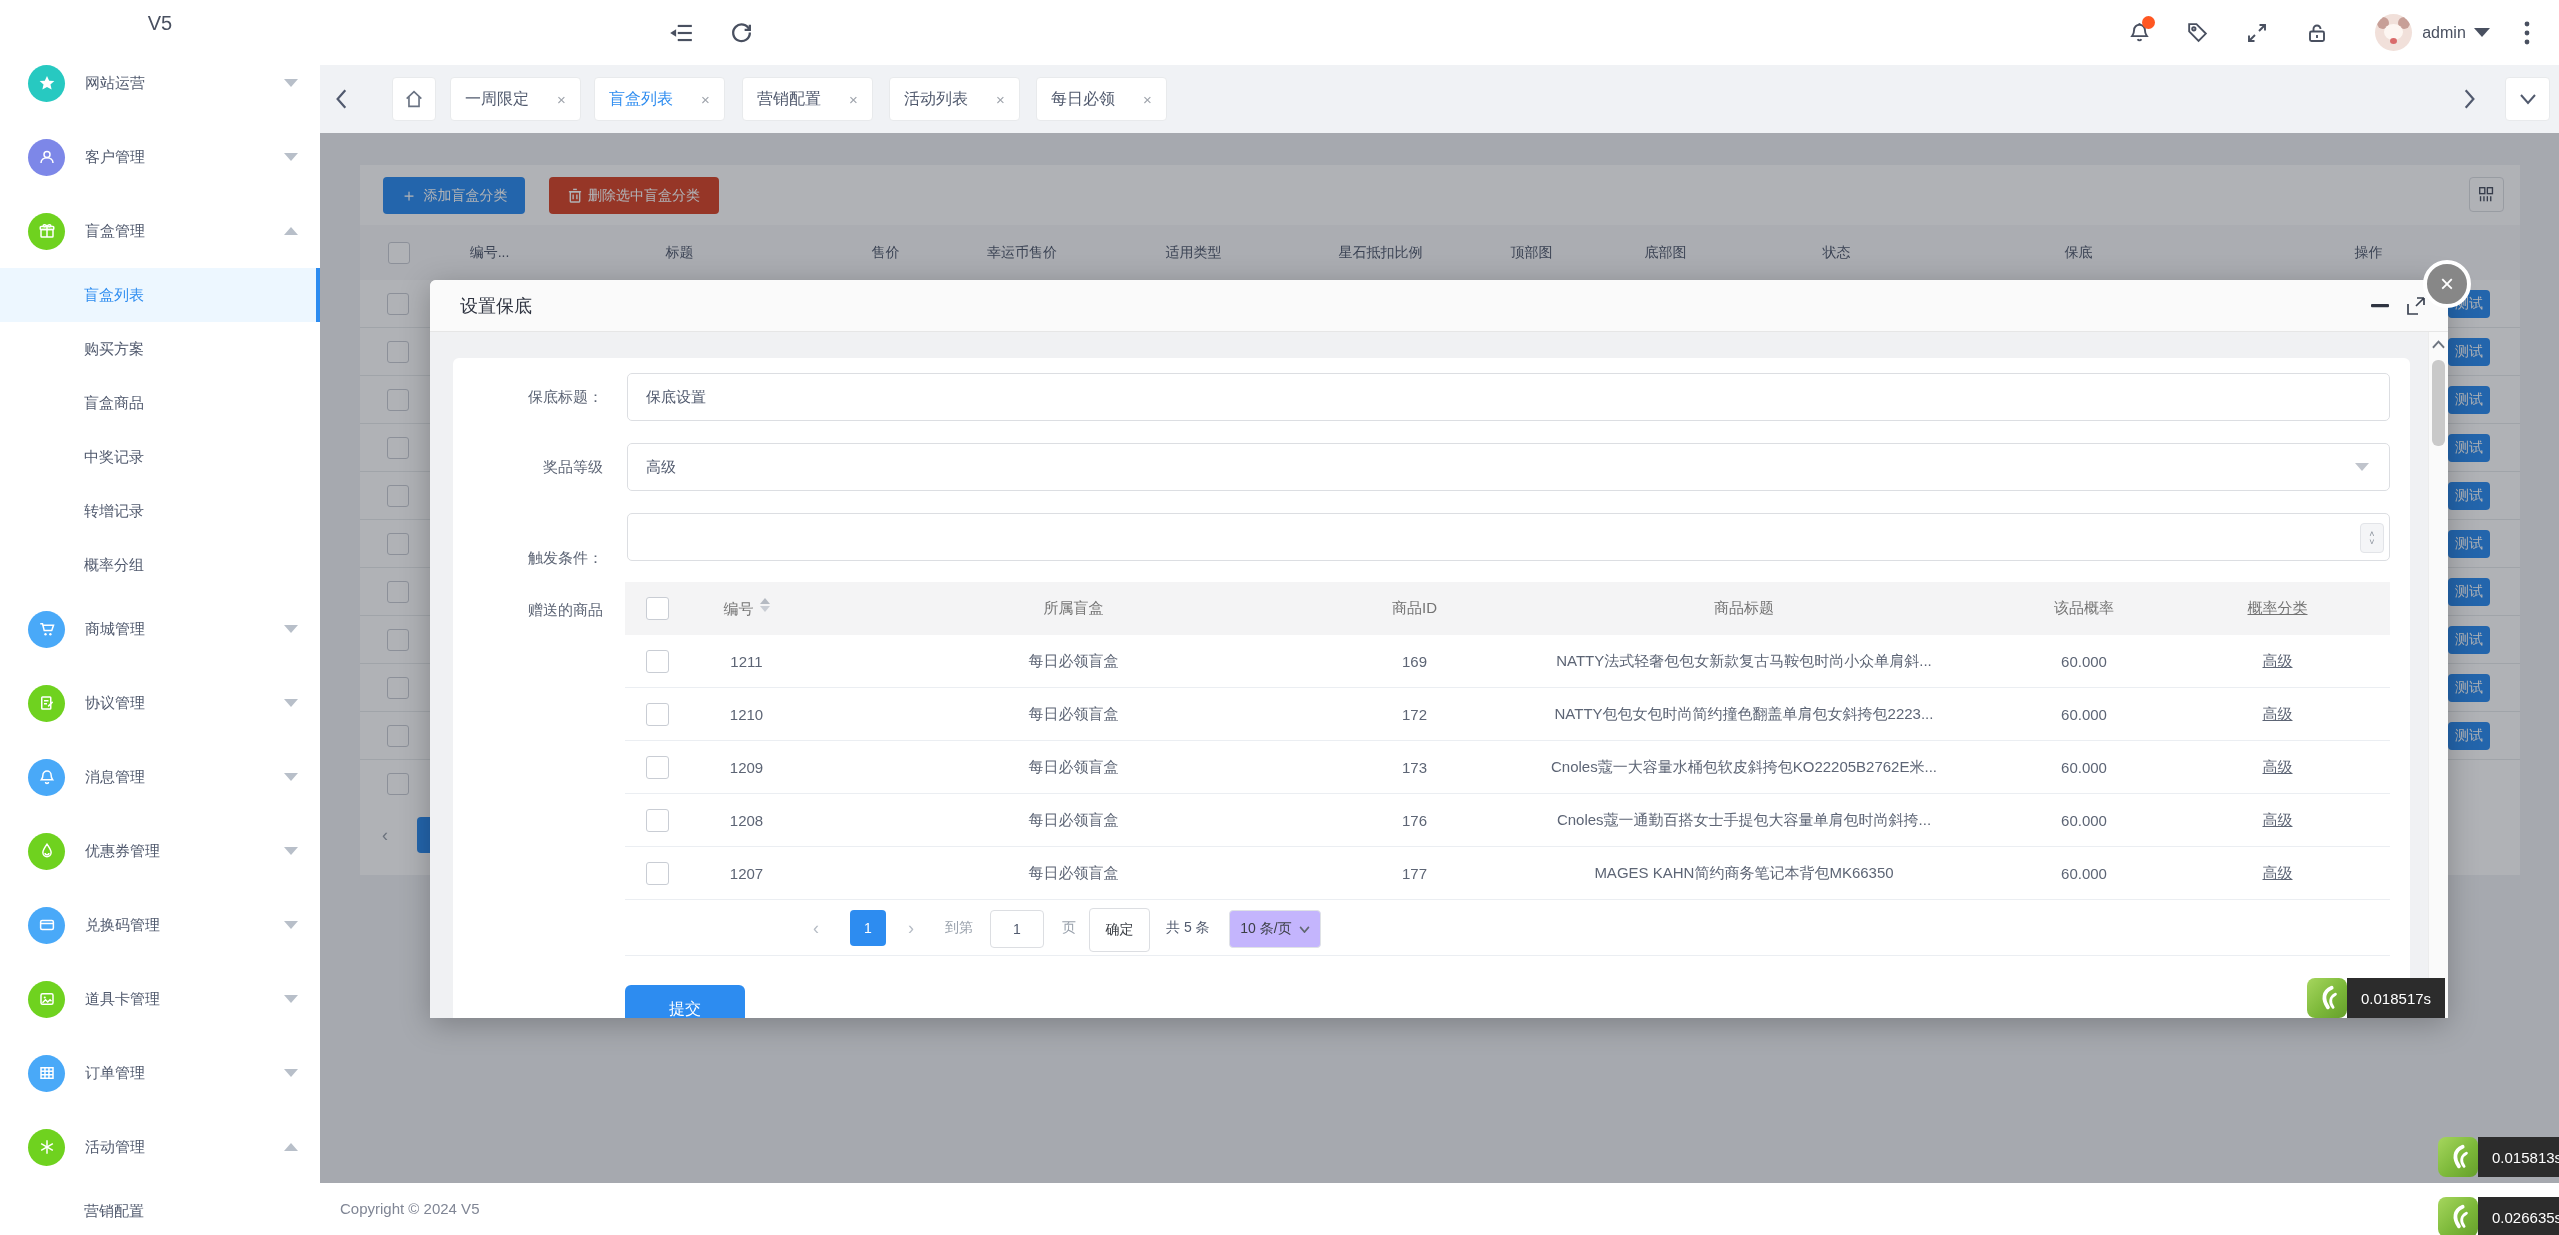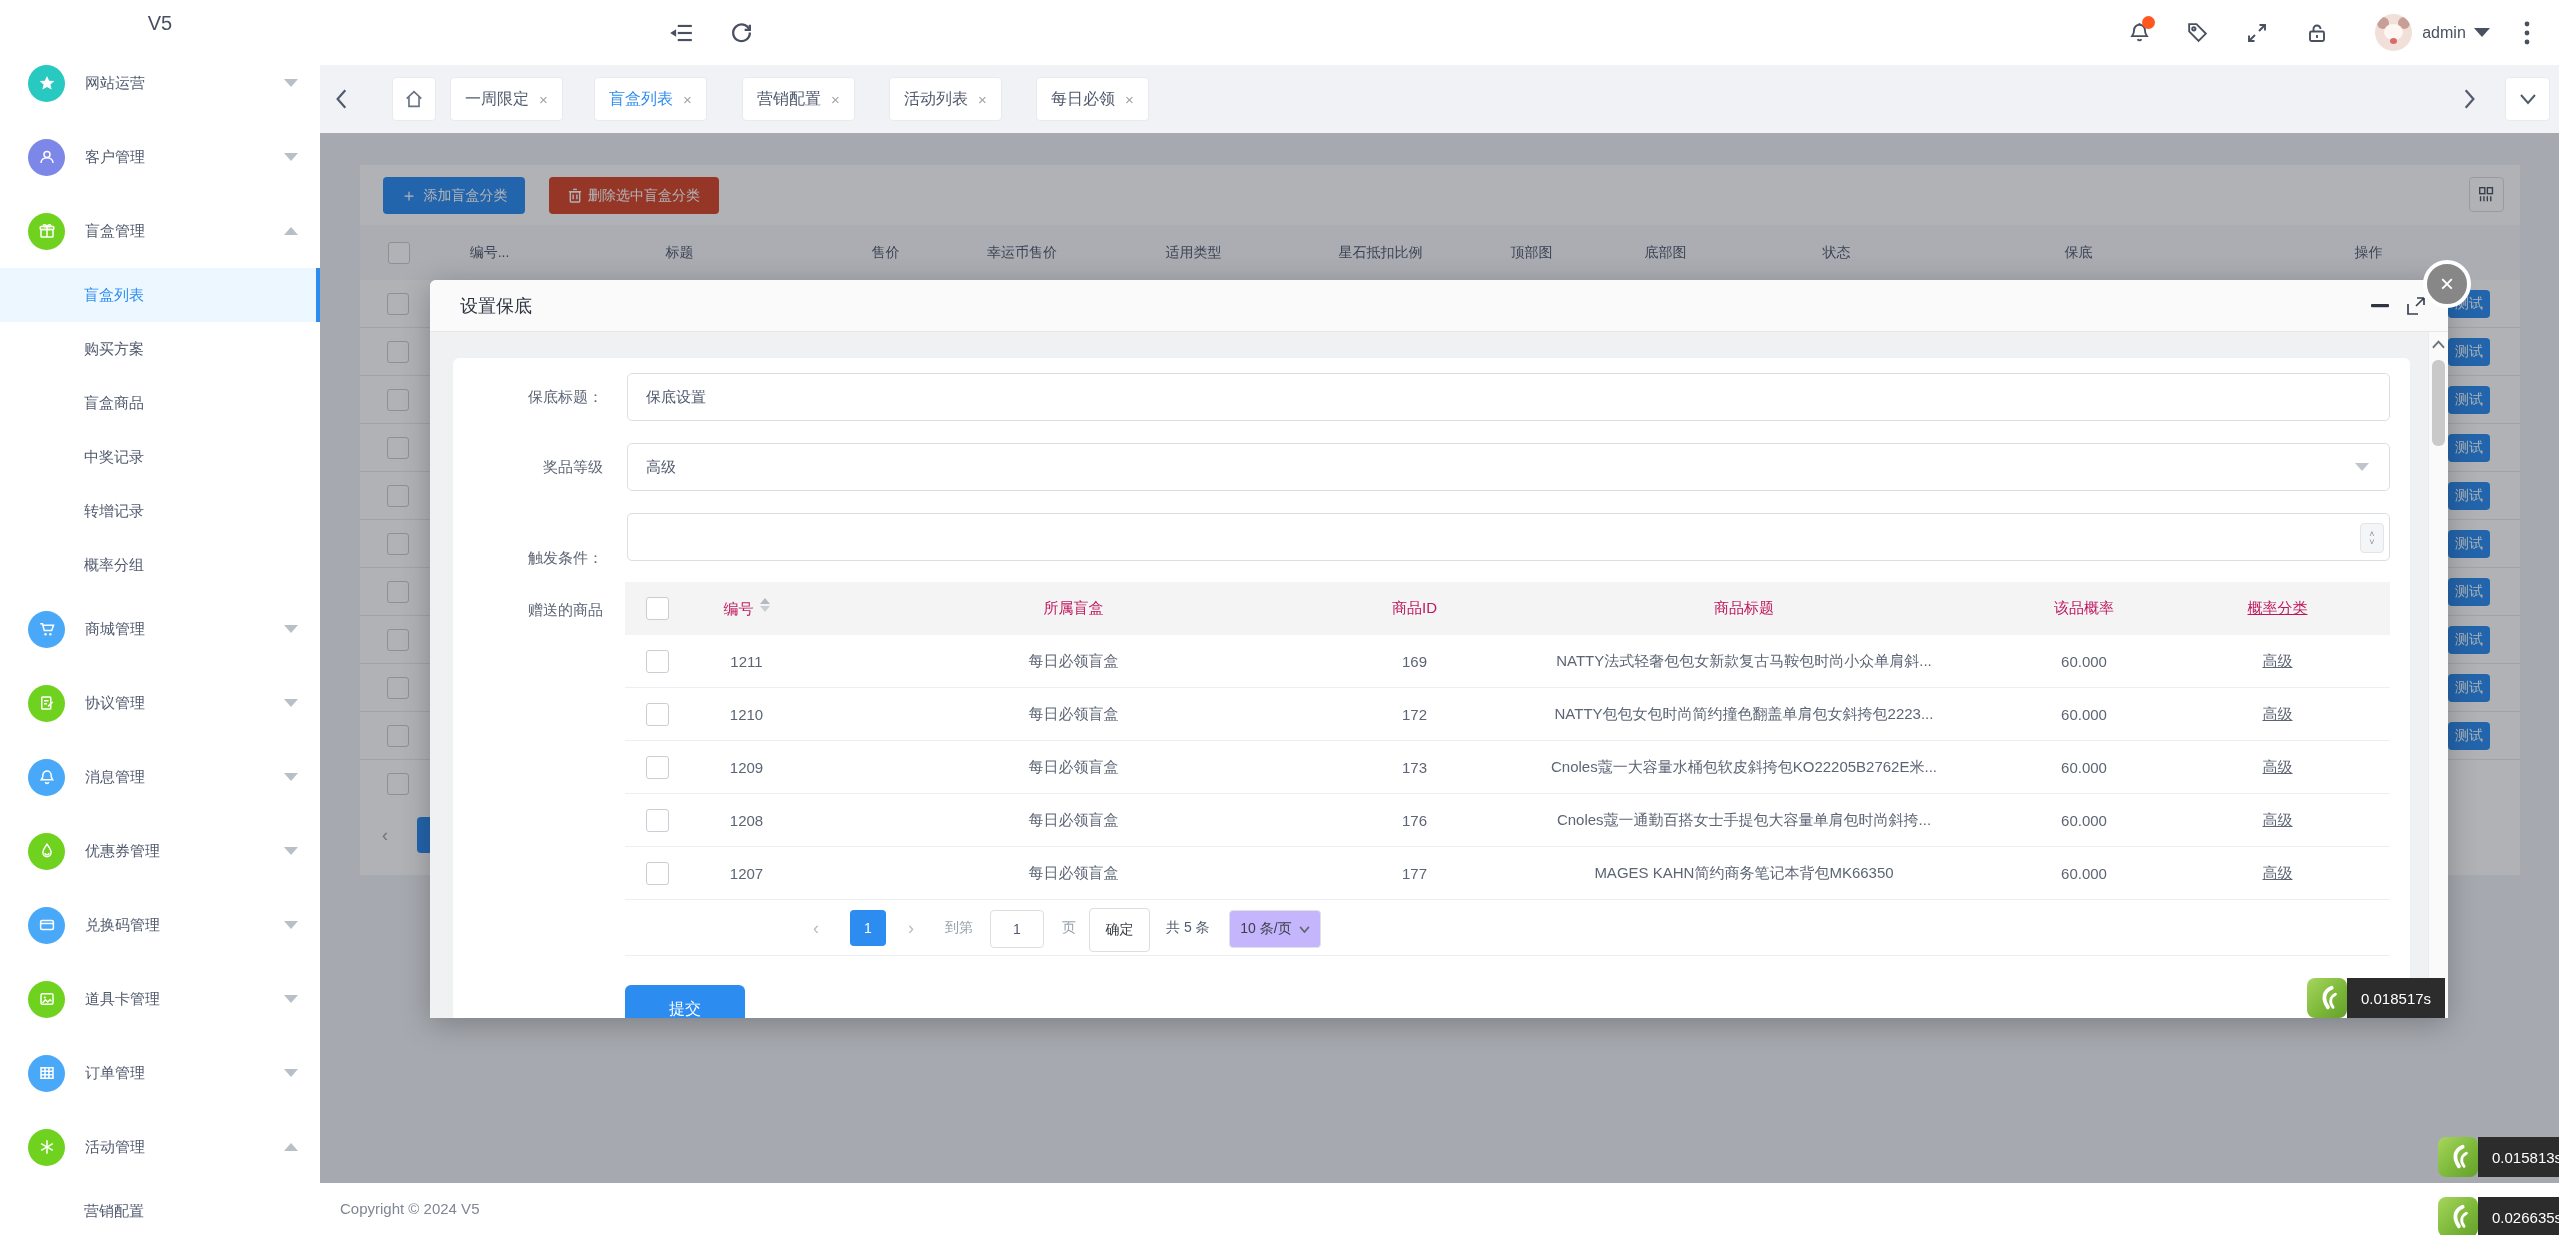--- a/index.html
+++ b/index.html
@@ -19,21 +19,21 @@
 
   
   #topbar { position:absolute; left:320px; top:0; width:2239px; height:65px; background:#fff; z-index:25; }
   .tb-ic { position:absolute; top:0; height:65px; display:flex; align-items:center; justify-content:center; cursor:pointer; }
   #userName { font-size:16px; color:#495060; }
   .dcaret { width:0; height:0; border-left:8px solid transparent; border-right:8px solid transparent; border-top:9px solid #495060; margin-left:8px; }
 
   
   #tabbar { position:absolute; left:320px; top:65px; width:2239px; height:68px; background:#f0f2f5; z-index:25; }
   .tab-chip { position:absolute; top:12px; height:44px; background:#fff; border:1px solid #e8eaec; border-radius:4px;
-    display:flex; align-items:center; padding:0 14px; font-size:16px; color:#515a6e; cursor:pointer; white-space:nowrap; }
+    display:flex; align-items:center; padding:0 14px; font-size:16px; color:#515a6e; cursor:pointer; white-space:nowrap;gap:18px; }
   .tab-x { margin-left:10px; color:#9ea3ab; font-size:15px; }
   .tab-chip.active .tab-lbl { color:#2d8cf0; }
 
   
   #content { position:absolute; left:320px; top:133px; width:2239px; height:1050px; background:#f0f2f5; z-index:1; }
   #panel { position:absolute; left:40px; top:32px; width:2160px; height:710px; background:#fff; }
   .btn { border:none; border-radius:4px; color:#fff; font-size:14px; display:inline-flex; align-items:center; justify-content:center; cursor:pointer; font-family:inherit; }
   #colsBtn { position:absolute; right:16px; top:12px; width:35px; height:35px; background:#fff; border:1px solid #dcdee2; border-radius:4px; display:flex; align-items:center; justify-content:center; }
   .bg-head { position:absolute; left:0; top:60px; width:2160px; height:55px; background:#f8f8f9; display:flex; align-items:center; font-size:14px; color:#515a6e; }
   .bg-head > div { text-align:center; overflow:hidden; white-space:nowrap; }
@@ -64,21 +64,21 @@
   .flabel { position:absolute; left:0; width:150px; text-align:right; font-size:15px; color:#5d6575; }
   .finput { position:absolute; left:174px; width:1763px; height:48px; background:#fff; border:1px solid #dcdee2; border-radius:5px;
     font-size:15px; color:#515a6e; display:flex; align-items:center; padding:0 18px; }
   .selcaret { position:absolute; right:20px; width:0; height:0; border-left:7px solid transparent; border-right:7px solid transparent; border-top:8px solid #c0c4cc; }
   #spinner { position:absolute; left:1907px; top:165px; width:24px; height:30px; background:#f4f5f7; border:1px solid #e2e4e8; border-radius:4px;
     display:flex; flex-direction:column; align-items:center; justify-content:center; color:#8a919c; font-size:9px; line-height:8px; }
 
   
   #gtable { position:absolute; left:172px; top:224px; width:1765px; }
   .grow { display:flex; align-items:center; height:53px; border-bottom:1px solid #ebeef2; font-size:15px; color:#5d6575; }
-  .grow.head { background:#f4f4f5; border-bottom:none; color:#be185d; }
+  .grow.head { background:#f4f4f5; border-bottom:none; color:#737373; }
   .gc { text-align:center; overflow:hidden; white-space:nowrap; flex:none; }
   .gc0{width:65px;} .gc1{width:113px;} .gc2{width:541px;} .gc3{width:141px;} .gc4{width:518px;} .gc5{width:162px;} .gc6{width:225px;text-decoration:underline;}
   .sorters { display:inline-block; vertical-align:2px; margin-left:6px; }
   .sorters i { display:block; width:0; height:0; border-left:5px solid transparent; border-right:5px solid transparent; }
   .sorters .su { border-bottom:6px solid #b5bac2; margin-bottom:2px; }
   .sorters .sd { border-top:6px solid #c9cdd4; }
 
   
   #gpage { position:absolute; left:172px; top:542px; width:1765px; height:56px; border-bottom:1px solid #ebeef2; font-size:14px; color:#515a6e; }
   .gp { position:absolute; top:10px; height:36px; display:flex; align-items:center; }

